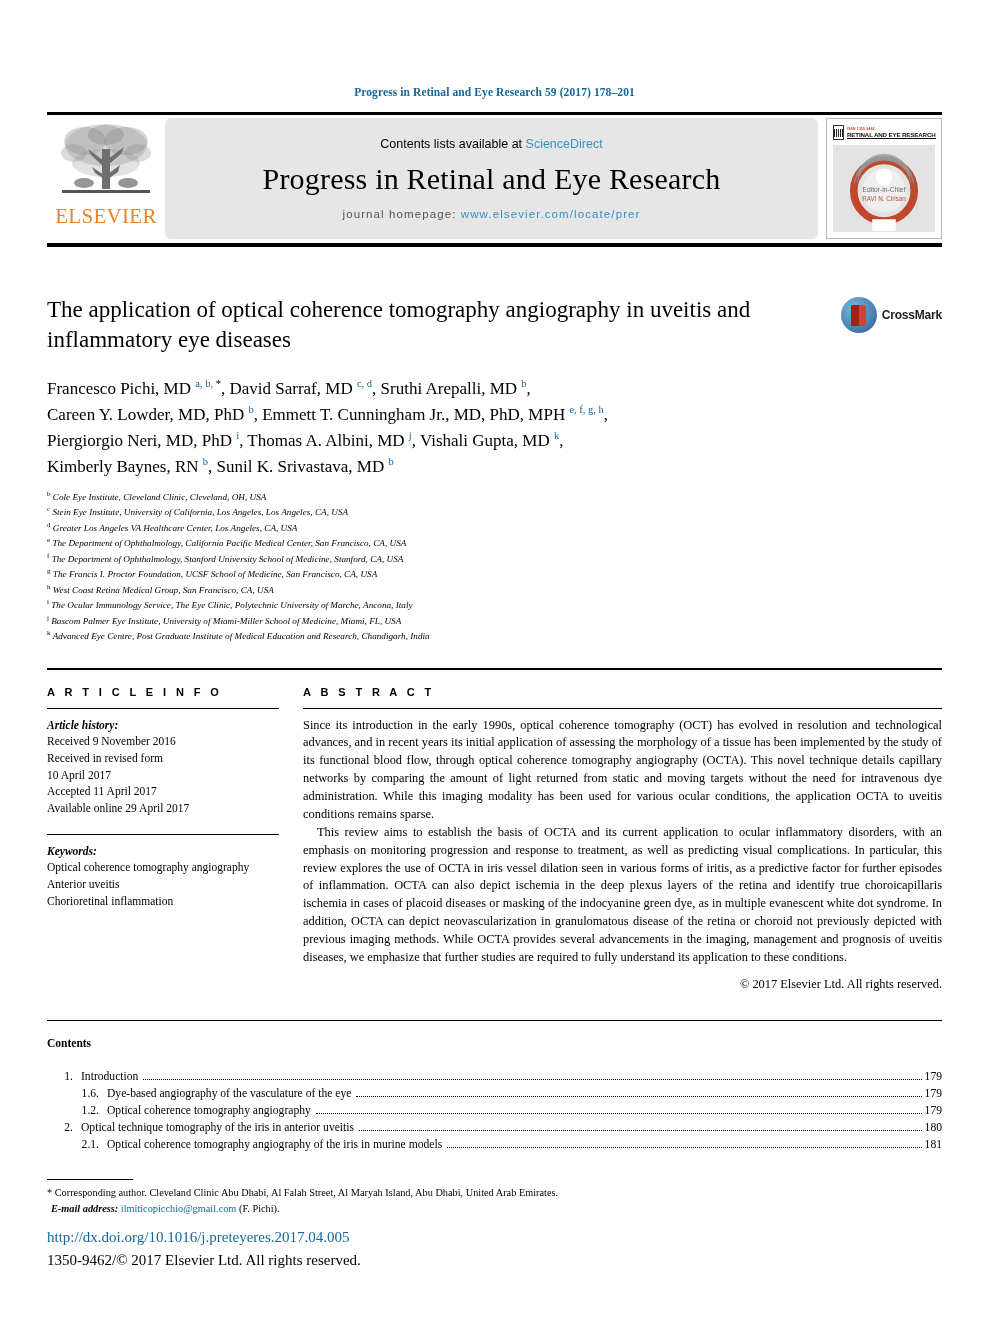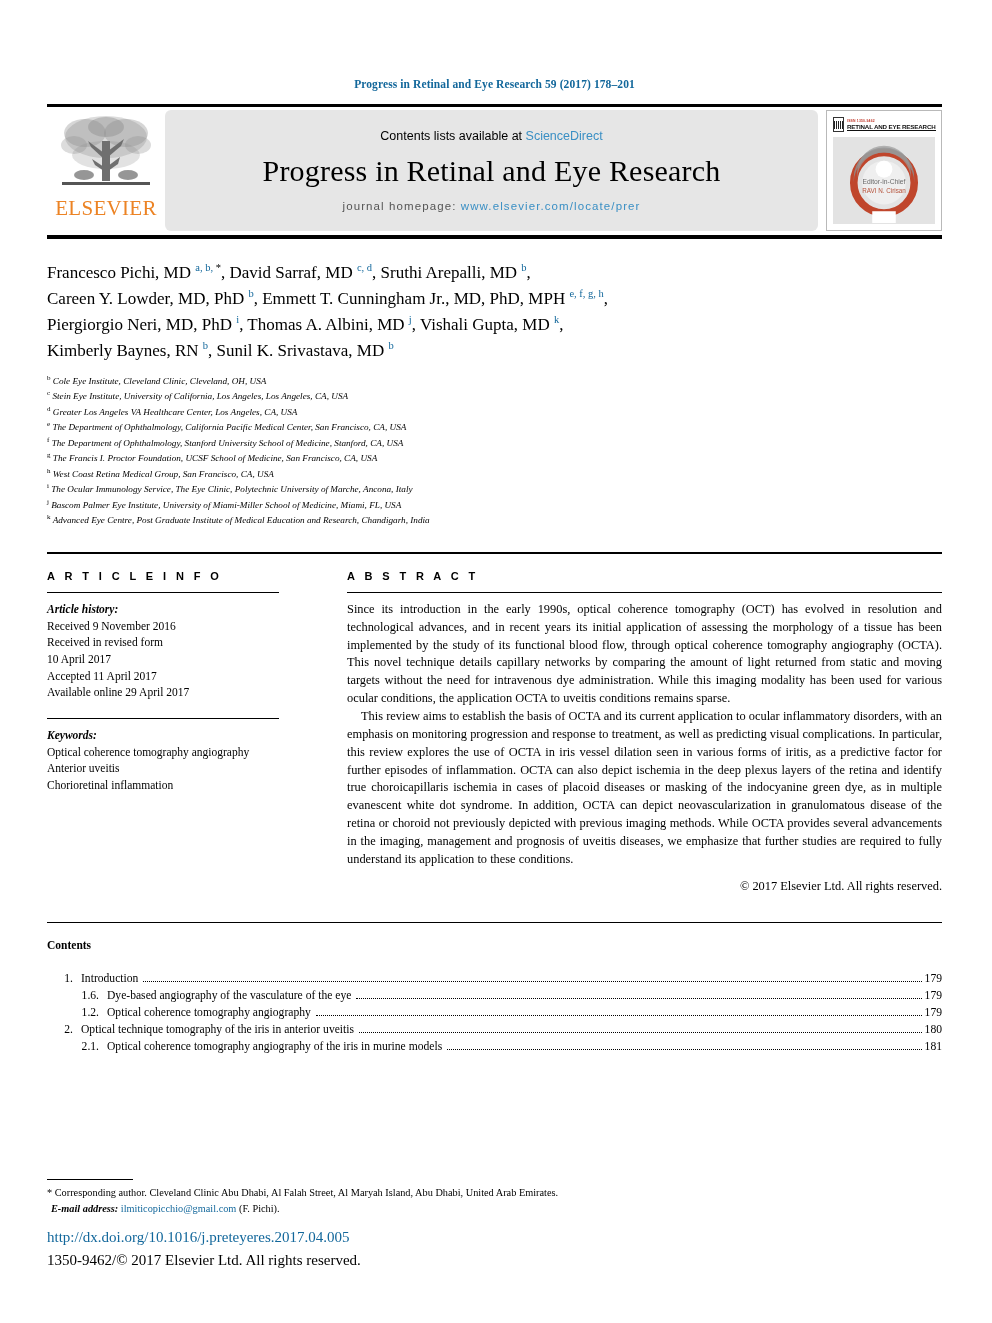--- a/index.html
+++ b/index.html
@@ -13,21 +13,21 @@
     font-family: "Liberation Serif", serif;
     color: #000000;
     position: relative;
     overflow: hidden;
   }
   .page {
     width: 989px;
     height: 1323px;
     position: relative;
     box-sizing: border-box;
-    padding: 4px 47px;
+    padding: 12px 47px;
   }
 
   
   .running-head {
     text-align: center;
     color: #12679b;
     font-size: 11.5px;
     font-weight: bold;
     padding-top: 74px;
     letter-spacing: .1px;
@@ -174,21 +174,21 @@
     line-height: 1.46;
   }
   .affiliations .aff sup { font-style: normal; vertical-align: super; font-size: 7px; }
 
   
   .info-abstract {
     margin-top: 24px;
     border-top: 2.5px solid #000;
     padding-top: 16px;
     display: flex;
-    gap: 68px;
+    gap: 24px;
   }
   .col-info { flex: 0 0 232px; }
   .col-abstract { flex: 1 1 auto; }
   .sec-label {
     font-family: "Liberation Sans", sans-serif;
     font-size: 11px;
     font-weight: bold;
     letter-spacing: 3.4px;
   }
   .rule { border-top: 1.6px solid #000; margin: 10px 0 8px 0; }
@@ -303,20 +303,29 @@
           <circle cx="50" cy="52" r="26" fill="#efefef"></circle>
           <circle cx="50" cy="36" r="10" fill="#ffffff"></circle>
           <text x="50" y="54" font-size="8" fill="#6b6b6b" text-anchor="middle" font-family="Liberation Sans, sans-serif">Editor-in-Chief</text>
           <text x="50" y="64" font-size="7.5" fill="#b5523a" text-anchor="middle" font-family="Liberation Sans, sans-serif">RAVI N. Cirisan</text>
           <rect x="36" y="86" width="28" height="14" fill="#ffffff"></rect>
         </svg>
       </div>
     </div>
   </div>
 
+  <div class="title-block">
+    <h1 class="paper-title">The application of optical coherence tomography angiography in uveitis and inflammatory eye diseases</h1>
+    <div class="crossmark">
+      <div class="cm-badge">
+          <div class="cm-book"></div>
+        </div>
+      <div class="cm-text">CrossMark</div>
+    </div>
+  </div>
 
   <div class="authors">
     <div>Francesco Pichi, MD <sup>a, b,</sup><sup class="star"> *</sup>, David Sarraf, MD <sup>c, d</sup>, Sruthi Arepalli, MD <sup>b</sup>,</div>
     <div>Careen Y. Lowder, MD, PhD <sup>b</sup>, Emmett T. Cunningham Jr., MD, PhD, MPH <sup>e, f, g, h</sup>,</div>
     <div>Piergiorgio Neri, MD, PhD <sup>i</sup>, Thomas A. Albini, MD <sup>j</sup>, Vishali Gupta, MD <sup>k</sup>,</div>
     <div>Kimberly Baynes, RN <sup>b</sup>, Sunil K. Srivastava, MD <sup>b</sup></div>
   </div>
 
   <div class="affiliations">
     <div class="aff"><sup>b</sup> <span>Cole Eye Institute, Cleveland Clinic, Cleveland, OH, USA</span></div>

